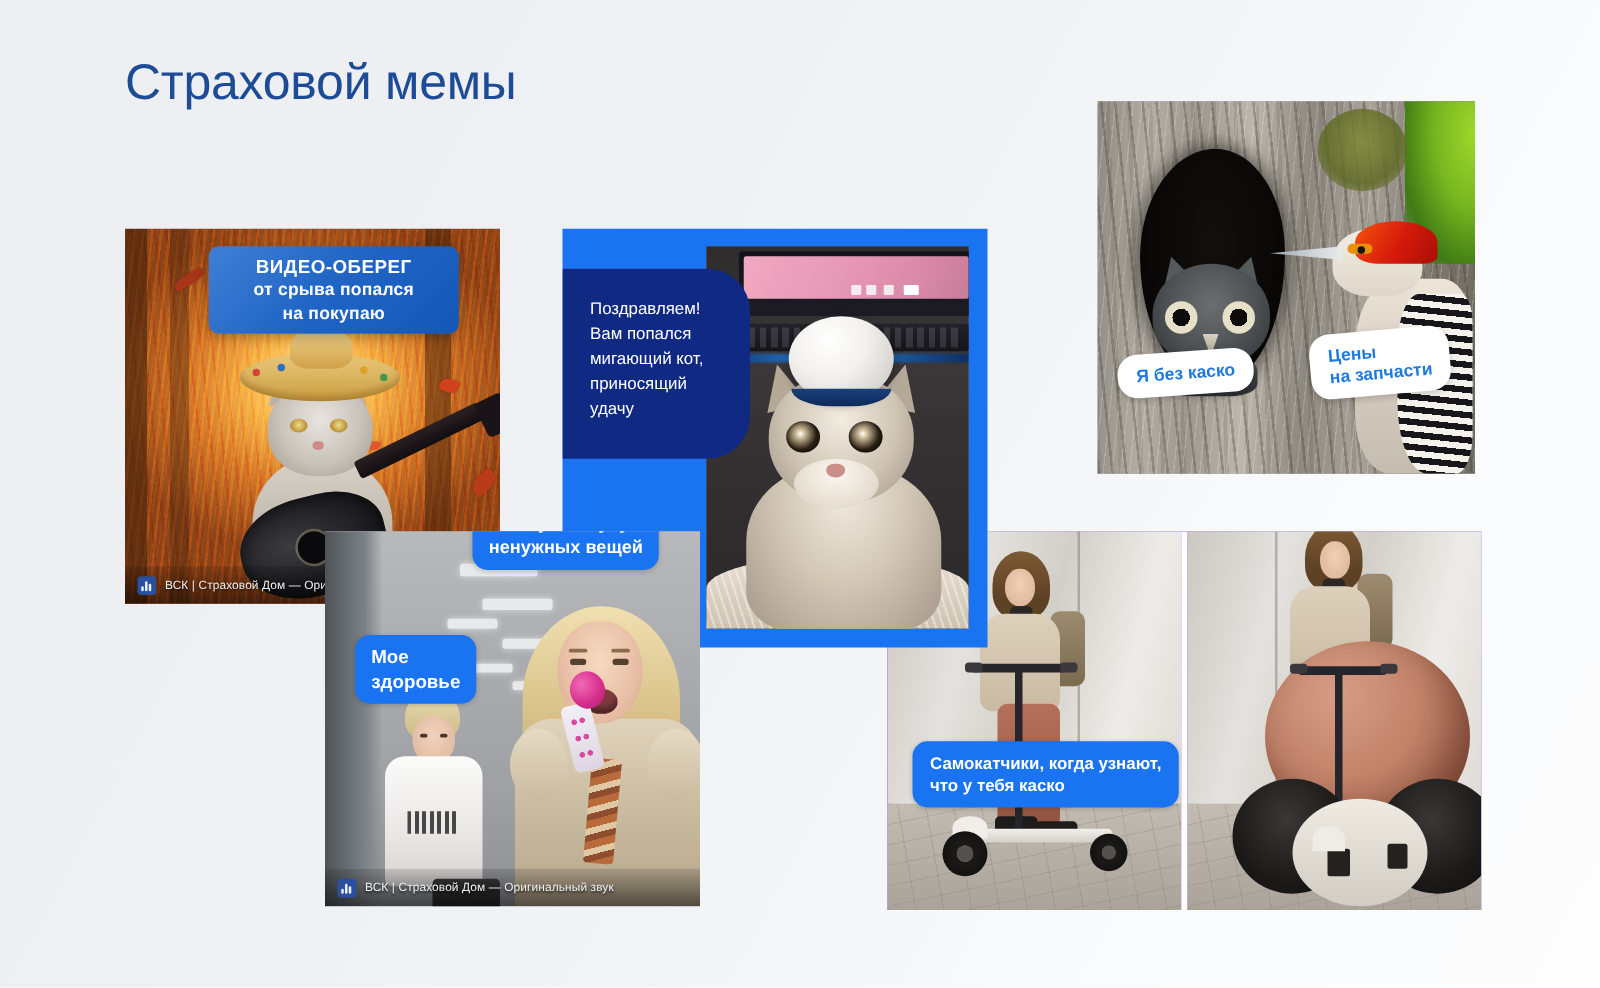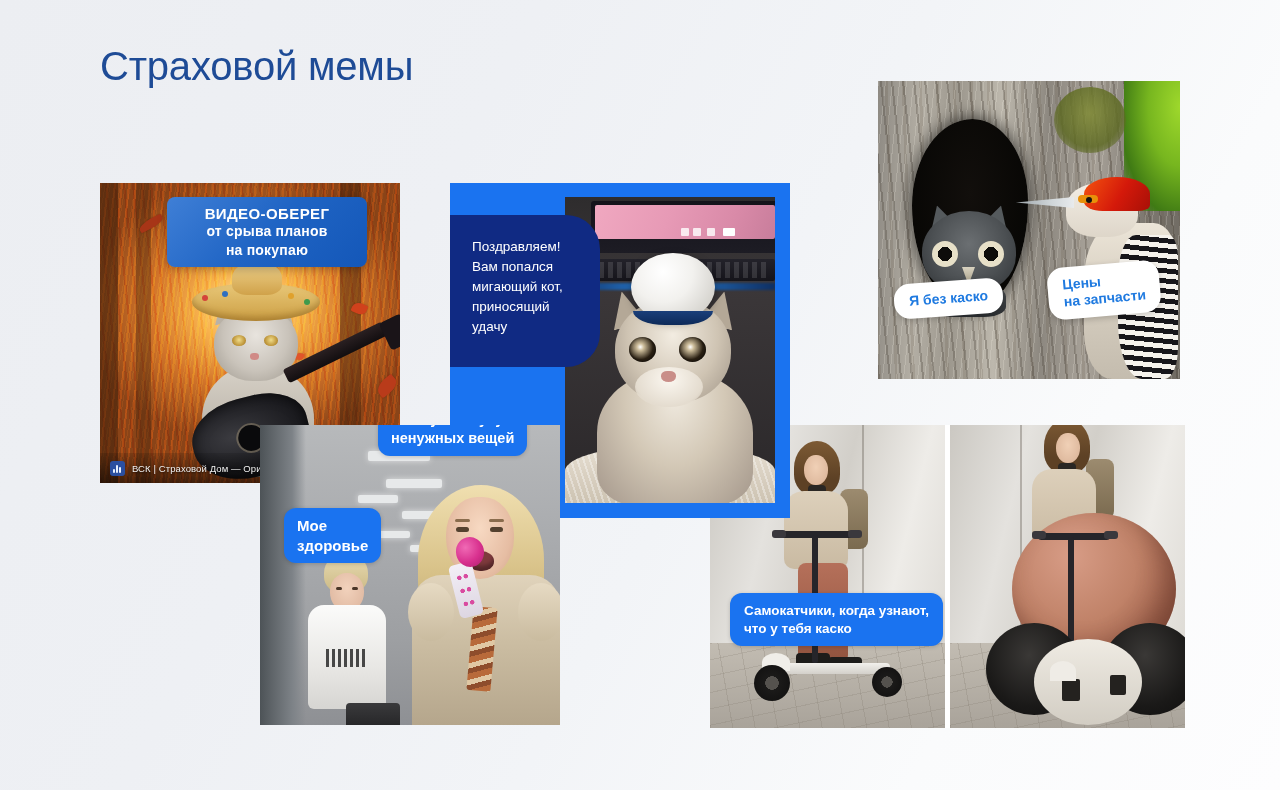--- a/index.html
+++ b/index.html
@@ -731,21 +731,21 @@
       </div>
       <div class="guitar-neck"></div>
       <div class="guitar-head"></div>
       <div class="guitar">
         <div class="guitar-hole"></div>
       </div>
     </div>
 
     <div class="headline-plate">
       <div class="hl-main">ВИДЕО-ОБЕРЕГ</div>
-      <div class="hl-sub">от срыва планов</div>
+      <div class="hl-sub">от срыва попался</div>
       <div class="hl-sub">на покупаю</div>
     </div>
 
     <div class="attrib-bar">
       <span class="attrib-icon">
           <i></i>
           <i></i>
           <i></i>
         </span>
       <span class="attrib-text">ВСК | Страховой Дом — Оригинальны</span>
@@ -824,20 +824,28 @@
       <div class="wf-mouth"></div>
       <div class="mic-body"></div>
       <div class="mic-head"></div>
     </div>
 
     <div class="meme-label" id="label-buy-stuff" style="white-space:pre-line">Я покупаю кучу
 ненужных вещей</div>
     <div class="meme-label" id="label-my-health" style="white-space:pre-line">Мое
 здоровье</div>
 
+    <div class="attrib-bar">
+      <span class="attrib-icon">
+          <i></i>
+          <i></i>
+          <i></i>
+        </span>
+      <span class="attrib-text">ВСК | Страховой Дом — Оригинальный звук</span>
+    </div>
   </div>
 
   <div class="card" id="card-birds">
     <div class="bark"></div>
     <div class="foliage"></div>
     <div class="moss"></div>
     <div class="hollow"></div>
 
     <div class="owl">
       <div class="owl-tuft l"></div>

